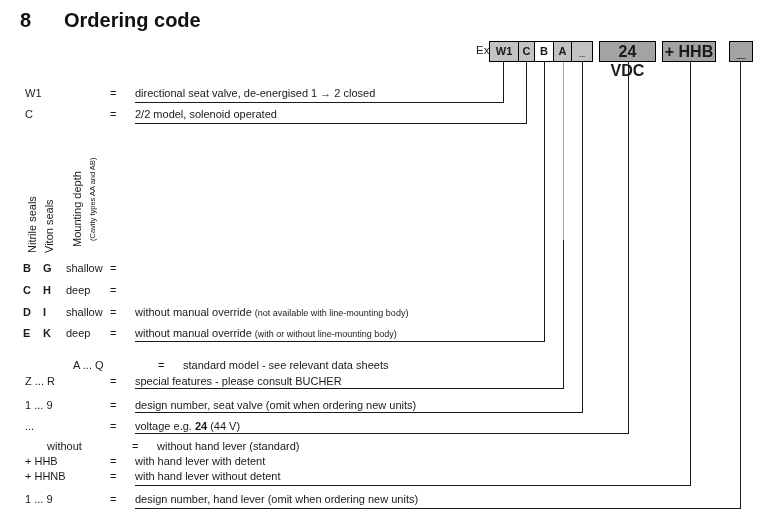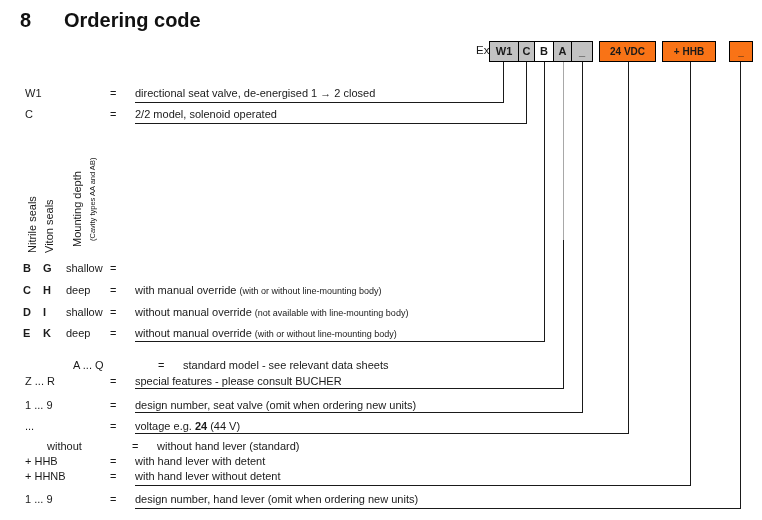--- a/index.html
+++ b/index.html
@@ -26,21 +26,21 @@
     font-size:11px;font-weight:bold;border-left:1px solid #000;
     background:#ffffff;
   }
   .cell:first-child{border-left:none;}
   .shaded{background:#c2c2c2;}
   .cw1{width:28px;} .cc{width:15px;} .cb{width:18px;} .ca{width:17px;} .cu{width:20px;}
 
   .box{
     position:absolute;top:41px;height:19px;line-height:19px;
     border:1px solid #000;text-align:center;
-    font-size:10px;font-weight:bold;background:#f97316;
+    font-size:16px;font-weight:bold;background:#a3a3a3;
   }
   .box-voltage{left:599px;width:55px;}
   .box-lever{left:662px;width:52px;}
   .box-design{left:729px;width:22px;}
 
   .lines{position:absolute;left:0;top:0;shape-rendering:crispEdges;}
   .lines path{fill:none;stroke:#1a1a1a;stroke-width:1;}
   .lines path.gray{stroke:#a8a8a8;}
 
   .row{position:absolute;left:0;width:762px;height:14px;font-size:11px;line-height:13px;white-space:nowrap;}
@@ -124,21 +124,20 @@
     <span class="sn s2">G</span>
     <span class="s3">shallow</span>
     <span class="eq">=</span>
   </div>
 
   <div class="row row-seal1">
     <span class="sn s1">C</span>
     <span class="sn s2">H</span>
     <span class="s3">deep</span>
     <span class="eq">=</span>
-    <span class="desc"><span>with manual override</span><span class="small">(with or without line-mounting body)</span></span>
   </div>
 
   <div class="row row-seal2">
     <span class="sn s1">D</span>
     <span class="sn s2">I</span>
     <span class="s3">shallow</span>
     <span class="eq">=</span>
     <span class="desc"><span>without manual override</span><span class="small">(not available with line-mounting body)</span></span>
   </div>
 

